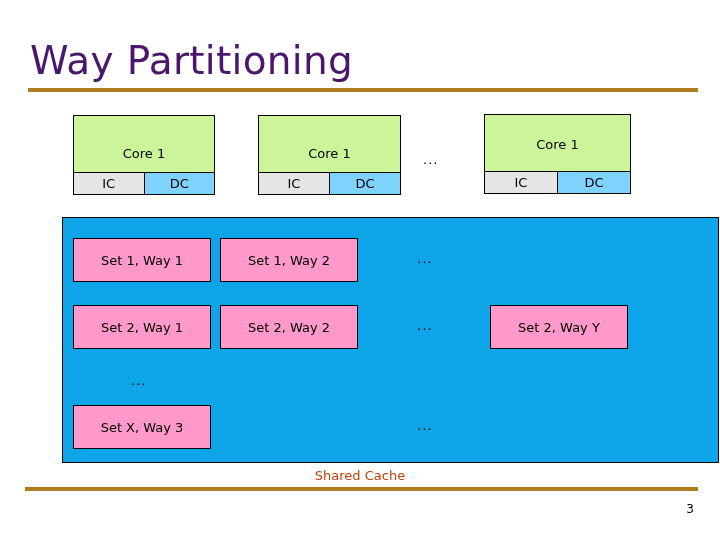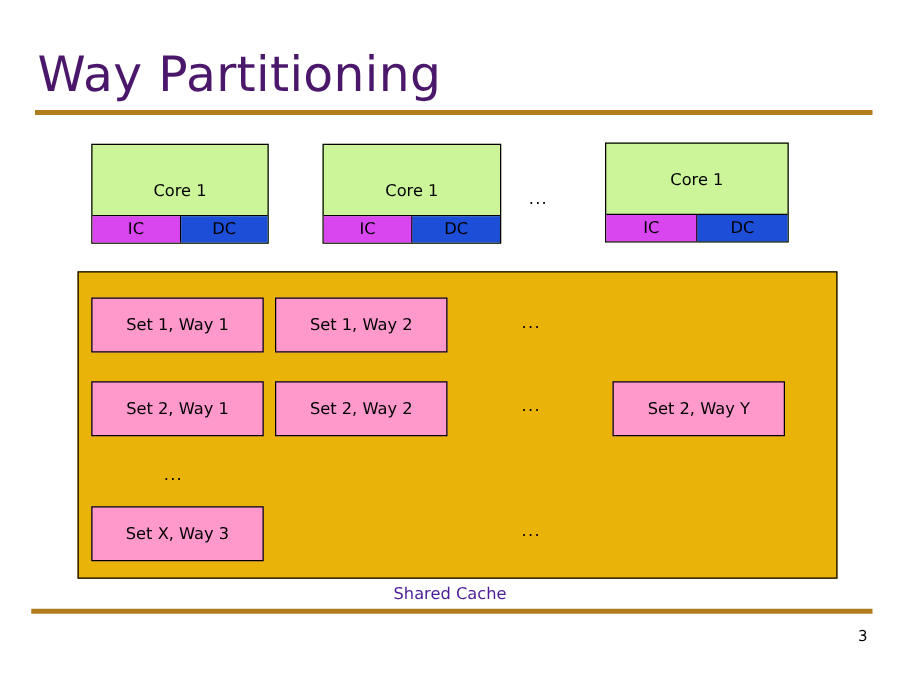--- a/index.html
+++ b/index.html
@@ -64,22 +64,22 @@
   }
   .cache-cell {
     flex: 1 1 0;
     display: flex;
     align-items: center;
     justify-content: center;
     font-size: 13px;
     color: #000000;
     box-sizing: border-box;
   }
-  .cache-ic { background: #d946ef; border-right: 1px solid #000000; }
-  .cache-dc { background: #1d4ed8; }
+  .cache-ic { background: #e5e5e5; border-right: 1px solid #000000; }
+  .cache-dc { background: #7dd3fc; }
 
   #core-block-1 { left: 73px;  top: 115px; width: 142px; height: 80px; }
   #core-block-1 .core-label { top: 30px; }
   #core-block-2 { left: 258px; top: 115px; width: 143px; height: 80px; }
   #core-block-2 .core-label { top: 30px; }
   #core-block-3 { left: 484px; top: 114px; width: 147px; height: 80px; }
   #core-block-3 .core-label { top: 22px; }
 
   #core-ellipsis {
     position: absolute;
@@ -88,23 +88,23 @@
     font-size: 13px;
     color: #000000;
     letter-spacing: 1px;
   }
 
   
   #shared-cache-box {
     position: absolute;
     left: 62px;
     top: 217px;
-    width: 608px;
+    width: 657px;
     height: 246px;
-    background: #eab308;
+    background: #0ea5e9;
     border: 1px solid #000000;
     box-sizing: border-box;
   }
 
   .way-cell {
     position: absolute;
     background: #ff99cc;
     border: 1px solid #000000;
     box-sizing: border-box;
     display: flex;
@@ -146,21 +146,21 @@
     letter-spacing: 1px;
   }
 
   #shared-cache-caption {
     position: absolute;
     left: 0;
     top: 468px;
     width: 720px;
     text-align: center;
     font-size: 13px;
-    color: #4c1d95;
+    color: #c2410c;
     font-family: "DejaVu Sans", sans-serif;
   }
 
   #page-number {
     position: absolute;
     right: 26px;
     top: 502px;
     font-size: 12px;
     color: #000000;
     font-family: "DejaVu Sans", sans-serif;

